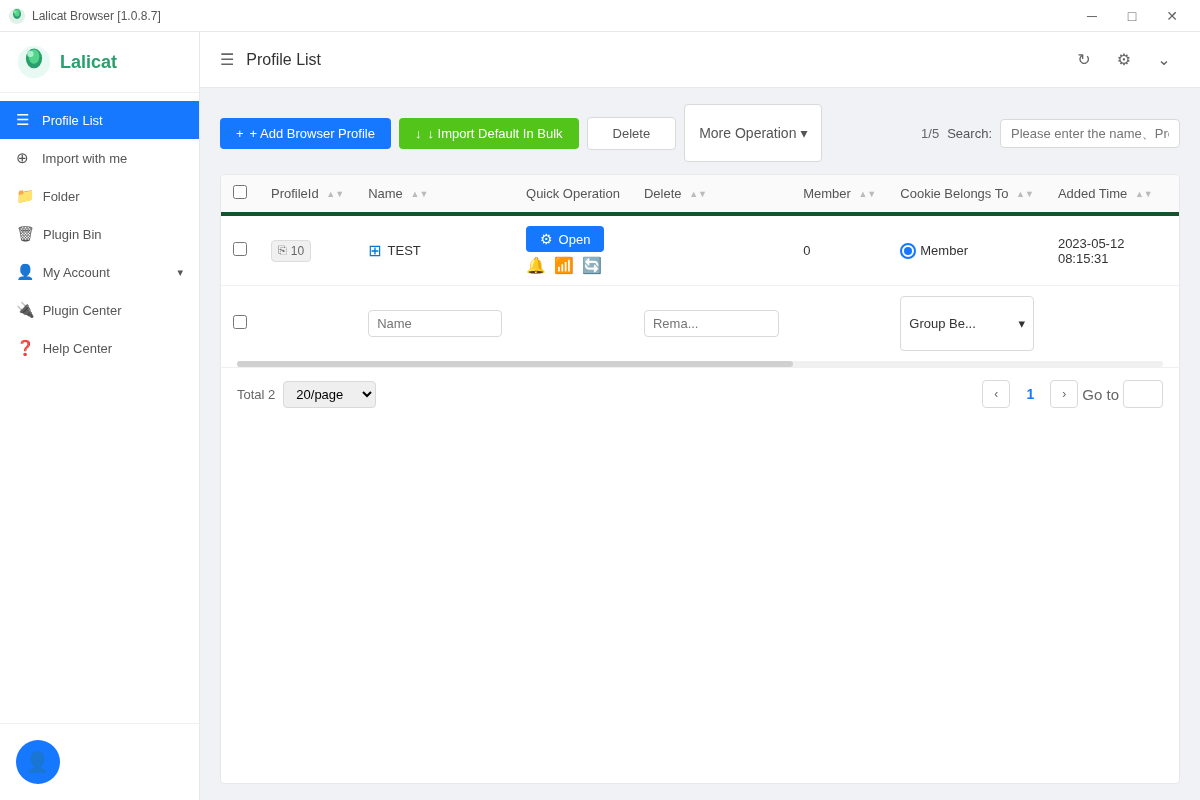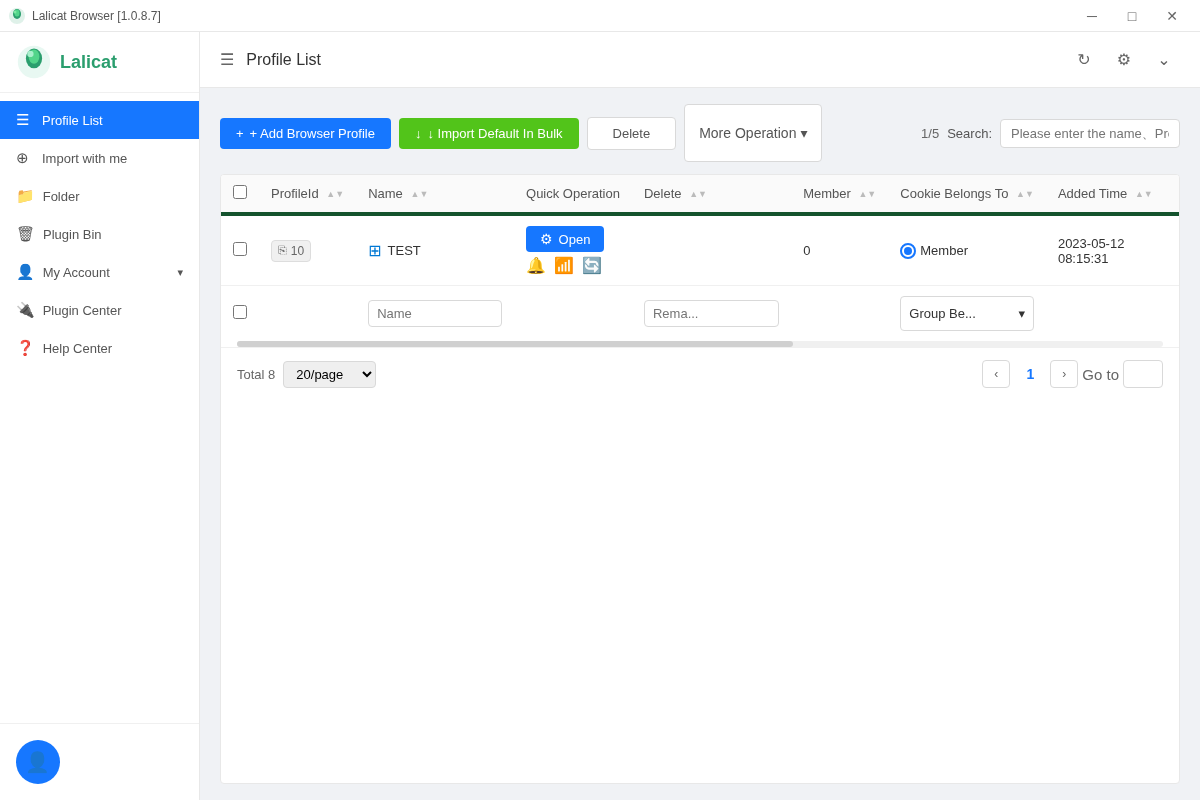--- a/index.html
+++ b/index.html
@@ -67,21 +67,21 @@
     .quick-ops { display: flex; flex-direction: column; gap: 4px; }
     .btn-open { background: #1677ff; color: #fff; border: none; padding: 5px 14px; border-radius: 4px; cursor: pointer; font-size: 13px; display: flex; align-items: center; gap: 6px; width: fit-content; }
     .quick-icons { display: flex; gap: 8px; color: #aaa; font-size: 16px; }
     .quick-icon { cursor: pointer; }
     .radio-circle { width: 16px; height: 16px; border-radius: 50%; border: 2px solid #1677ff; display: flex; align-items: center; justify-content: center; }
     .radio-inner { width: 8px; height: 8px; border-radius: 50%; background: #1677ff; }
     .group-cell { display: flex; align-items: center; gap: 4px; }
 
     
     .input-cell input { border: 1px solid #d9d9d9; border-radius: 4px; padding: 5px 8px; font-size: 13px; width: 100%; outline: none; }
-    .group-select { border: 1px solid #d9d9d9; border-radius: 4px; padding: 9px 8px; font-size: 13px; width: 100%; outline: none; display: flex; align-items: center; justify-content: space-between; cursor: pointer; }
+    .group-select { border: 1px solid #d9d9d9; border-radius: 4px; padding: 19px 8px; font-size: 13px; width: 100%; outline: none; display: flex; align-items: center; justify-content: space-between; cursor: pointer; }
 
     
     .pagination { display: flex; align-items: center; gap: 8px; padding: 12px 16px; background: #fff; border-top: 1px solid #f0f0f0; }
     .total-text { color: #666; font-size: 13px; }
     .page-size-select { border: 1px solid #d9d9d9; border-radius: 4px; padding: 4px 8px; font-size: 13px; cursor: pointer; }
     .page-nav { display: flex; align-items: center; gap: 4px; margin-left: auto; }
     .page-btn { width: 28px; height: 28px; border: 1px solid #d9d9d9; border-radius: 4px; background: #fff; cursor: pointer; display: flex; align-items: center; justify-content: center; font-size: 12px; color: #666; }
     .page-current { width: 32px; height: 28px; display: flex; align-items: center; justify-content: center; font-weight: 600; color: #1677ff; font-size: 14px; }
     .goto-label { font-size: 15px; color: #666; }
     .goto-input { width: 40px; height: 28px; border: 1px solid #d9d9d9; border-radius: 4px; text-align: center; font-size: 13px; outline: none; }
@@ -309,21 +309,21 @@
               <td></td>
             </tr>
           </tbody>
         </table>
 
         <div class="scrollbar-track">
           <div class="scrollbar-thumb"></div>
         </div>
 
         <div class="pagination">
-          <span class="total-text">Total 8</span>
+          <span class="total-text">Total 2</span>
           <select class="page-size-select">
             <option>20/page</option>
             <option>50/page</option>
             <option>100/page</option>
           </select>
           <div class="page-nav">
             <button class="page-btn">
               <span>‹</span>
             </button>
             <span class="page-current">1</span>

